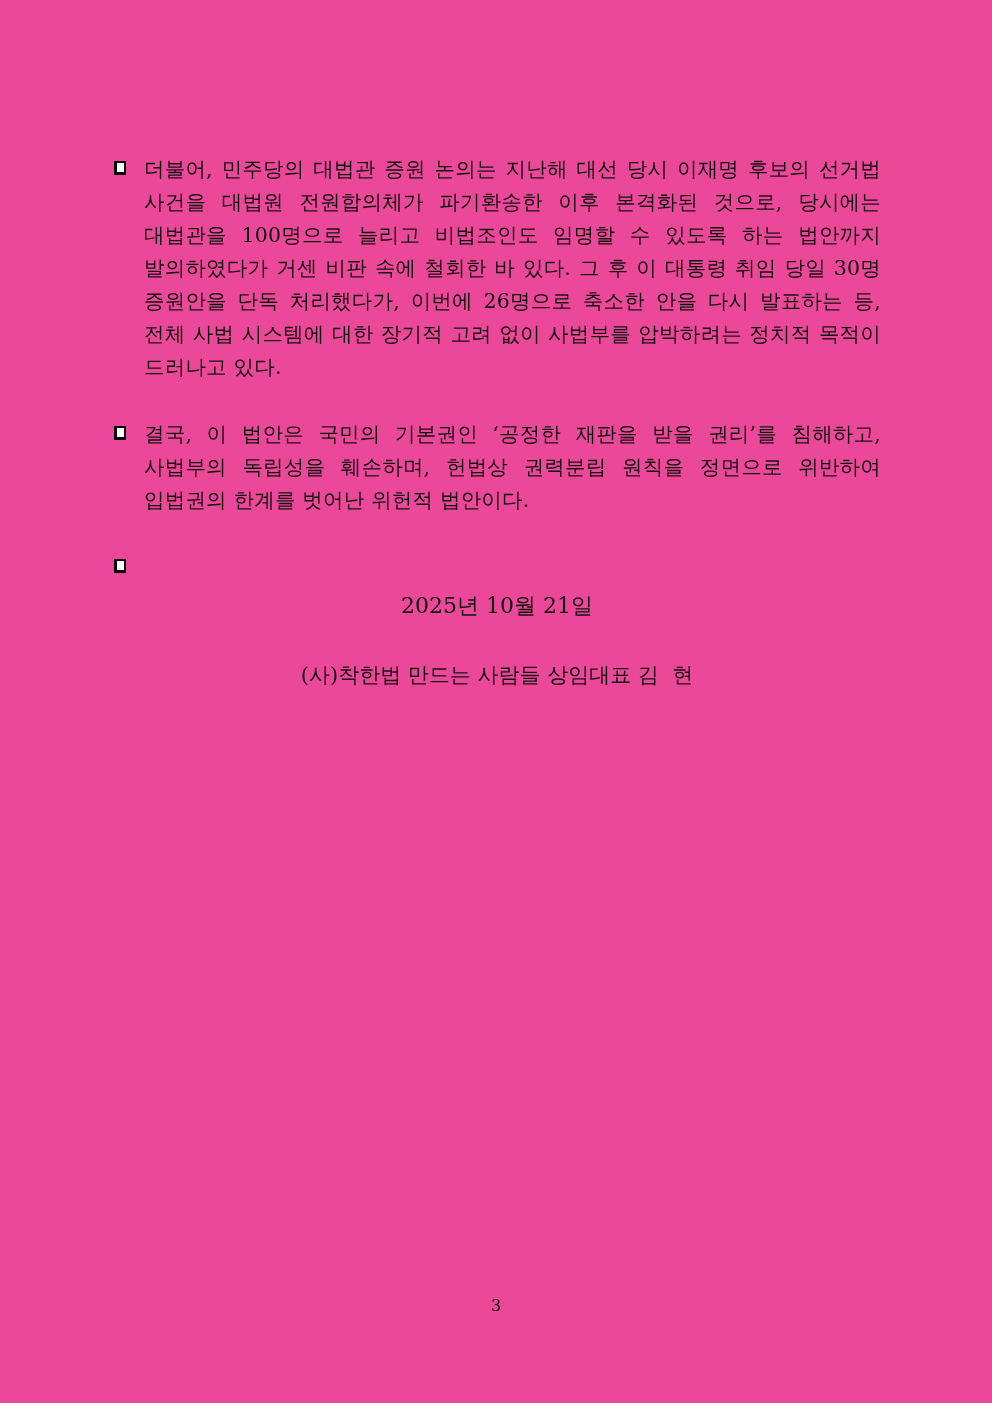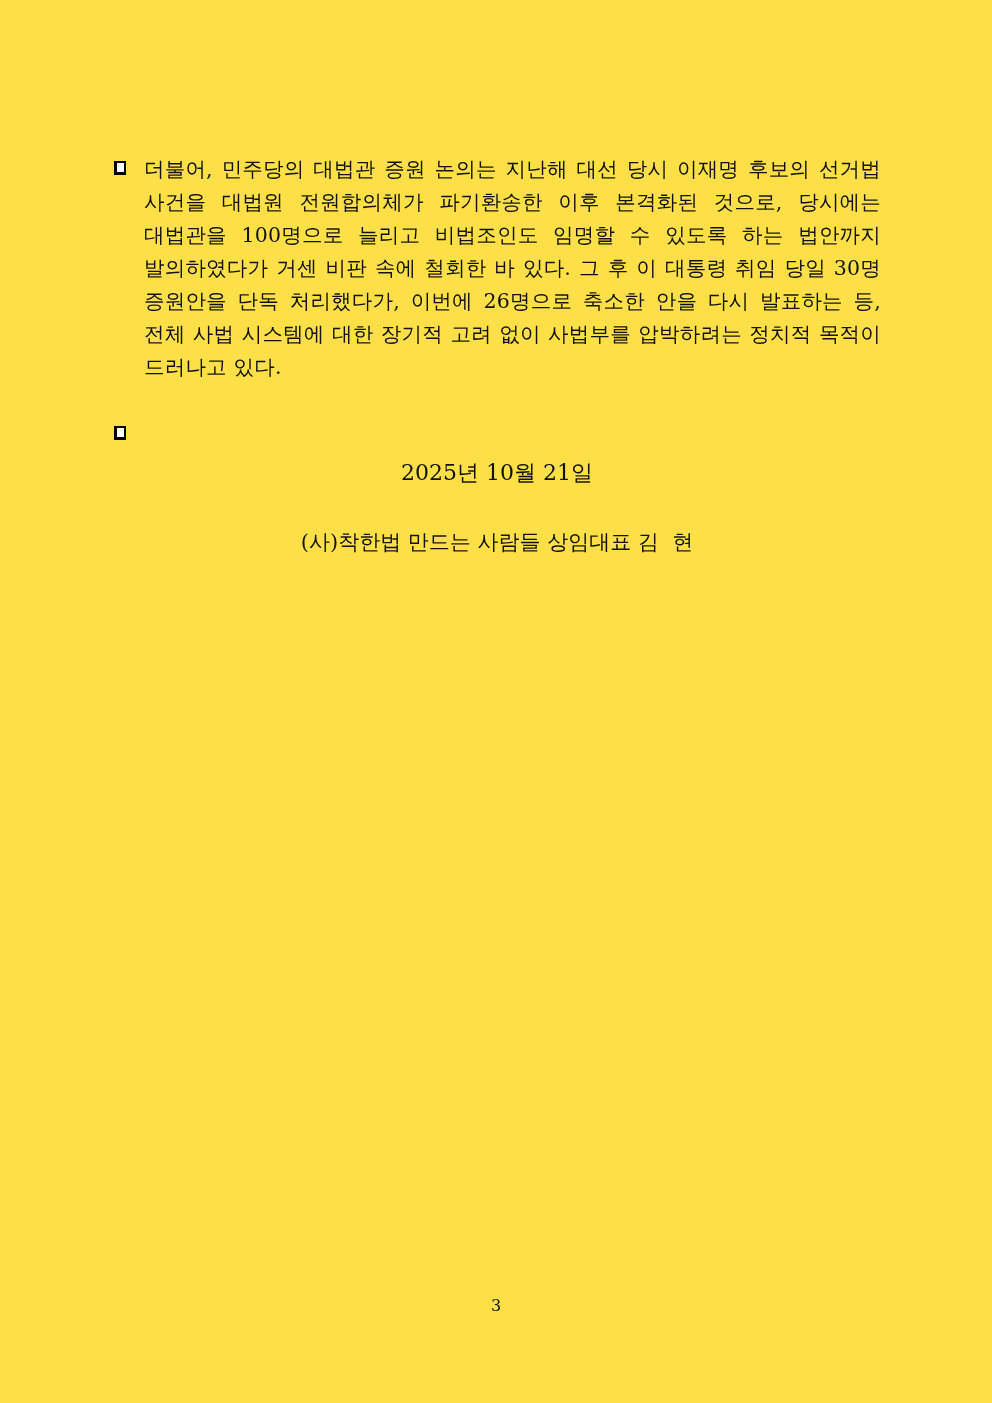--- a/index.html
+++ b/index.html
@@ -1,20 +1,20 @@
 <!DOCTYPE html>
 <html><head>
 <meta charset="utf-8">
 <style>
   html, body { margin: 0; padding: 0; background: #ffffff; }
   .page {
     position: relative;
     width: 992px;
     height: 1403px;
-    background: #fde047;
+    background: #ec4899;
     color: #111111;
     font-family: "DejaVu Serif", "Liberation Serif", serif;
     overflow: hidden;
   }
   .content {
     position: absolute;
     left: 113px;
     top: 153px;
     width: 768px;
   }
@@ -71,20 +71,24 @@
 <body>
 
 <div class="page">
   <div class="content">
 
     <div class="para">
       <span class="bullet-box"></span>
       <span>더불어, 민주당의 대법관 증원 논의는 지난해 대선 당시 이재명 후보의 선거법 사건을 대법원 전원합의체가 파기환송한 이후 본격화된 것으로, 당시에는 대법관을 100명으로 늘리고 비법조인도 임명할 수 있도록 하는 법안까지 발의하였다가 거센 비판 속에 철회한 바 있다. 그 후 이 대통령 취임 당일 30명 증원안을 단독 처리했다가, 이번에 26명으로 축소한 안을 다시 발표하는 등, 전체 사법 시스템에 대한 장기적 고려 없이 사법부를 압박하려는 정치적 목적이 드러나고 있다.</span>
     </div>
 
+    <div class="para">
+      <span class="bullet-box"></span>
+      <span>결국, 이 법안은 국민의 기본권인 ‘공정한 재판을 받을 권리’를 침해하고, 사법부의 독립성을 훼손하며, 헌법상 권력분립 원칙을 정면으로 위반하여 입법권의 한계를 벗어난 위헌적 법안이다.</span>
+    </div>
 
     <div class="para">
       <span class="bullet-box"></span>
     </div>
 
     <div class="date-line">2025년 10월 21일</div>
 
     <div class="signature-line">(사)착한법 만드는 사람들 상임대표 김  현</div>
 
   </div>

